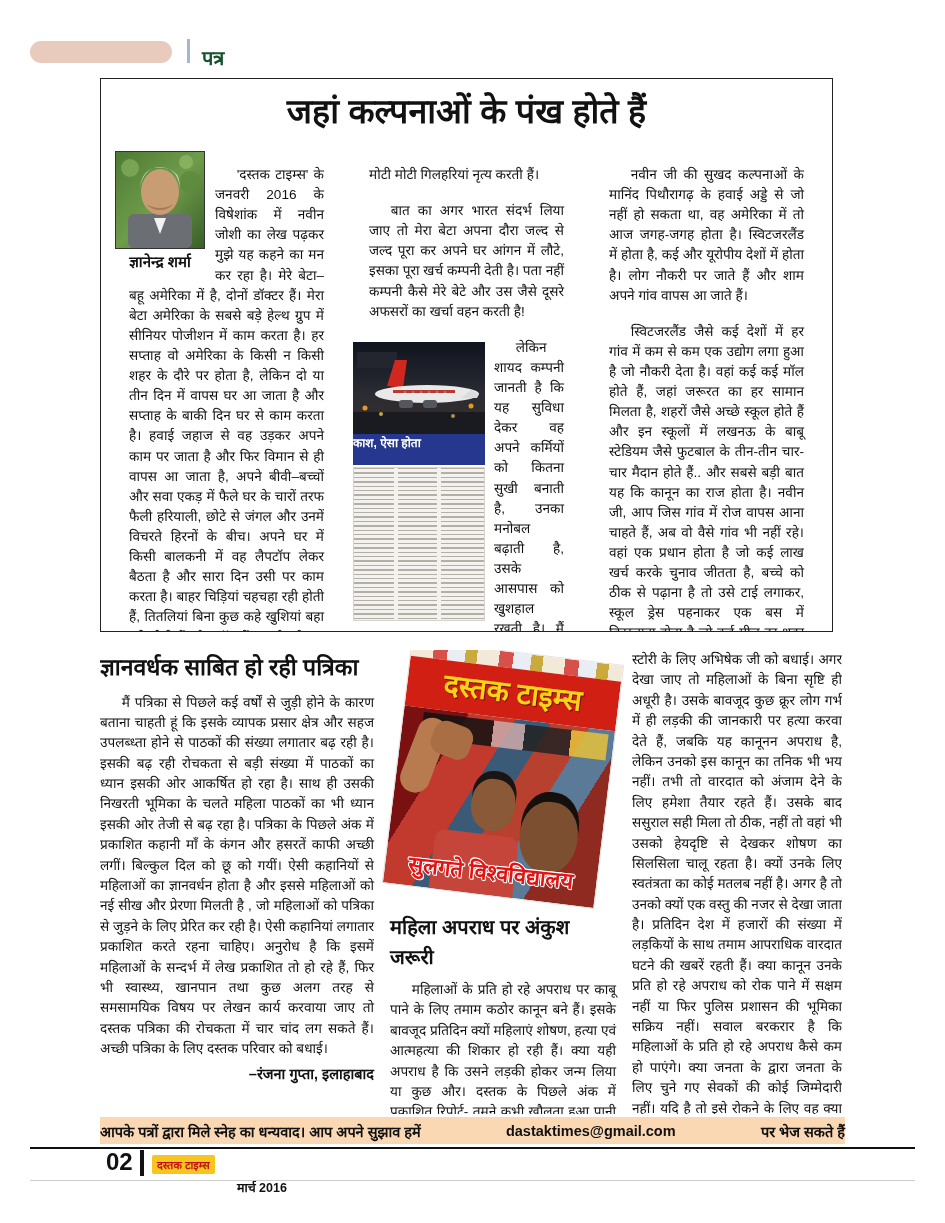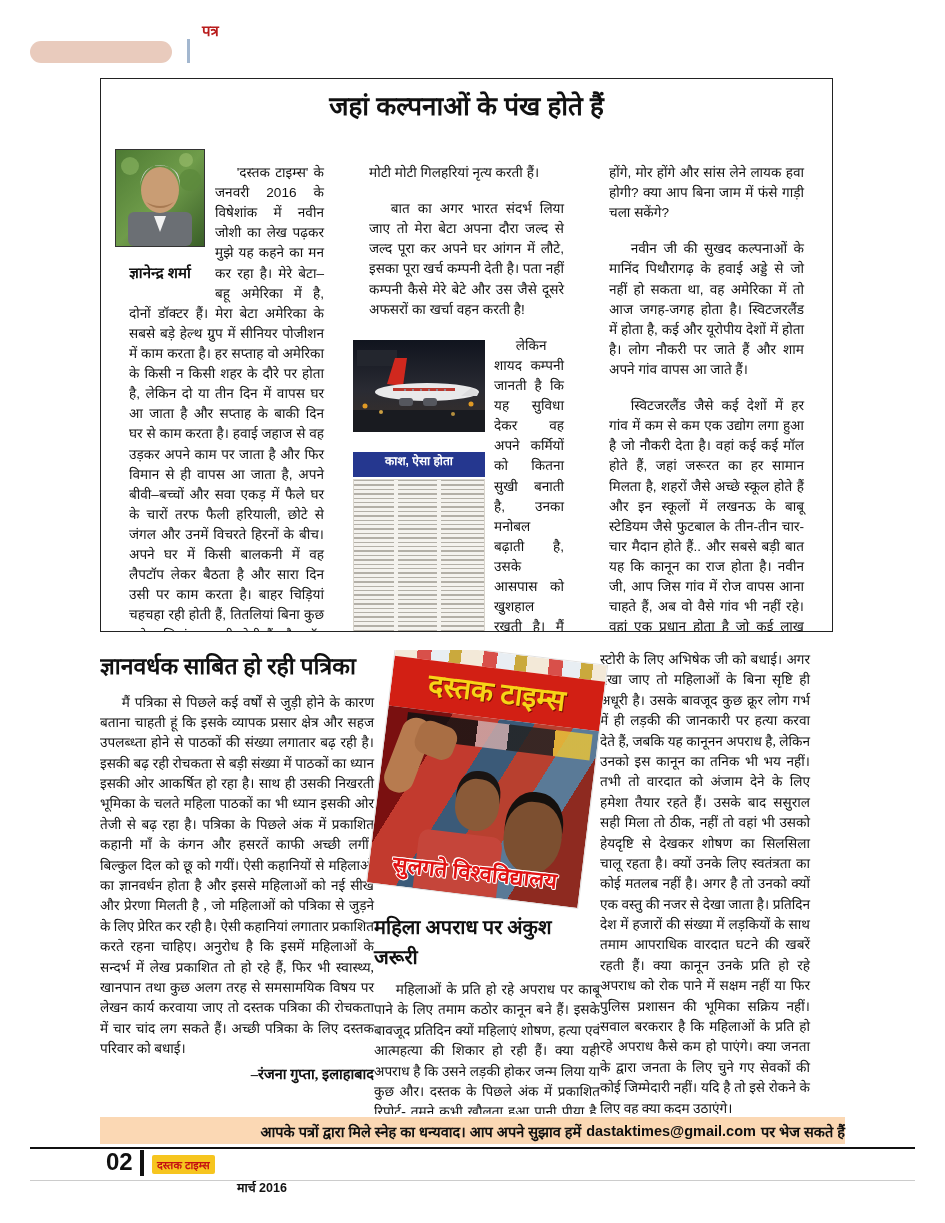--- a/index.html
+++ b/index.html
@@ -4,48 +4,48 @@
 <style>
   html,body { margin:0; padding:0; }
   body {
     width:945px; height:1223px; position:relative; background:#ffffff;
     font-family:"Liberation Sans","DejaVu Sans",sans-serif; color:#111;
   }
   
   .header-pill { position:absolute; left:30px; top:41px; width:142px; height:22px;
     border-radius:12px; background:#e9cbbd; }
   .header-divider { position:absolute; left:187px; top:39px; width:3px; height:24px; background:#a3b7cf; }
-  .section-label { position:absolute; left:202px; top:20px; font-size:15px; font-weight:bold; color:#b91c1c; }
+  .section-label { position:absolute; left:202px; top:44px; font-size:20px; font-weight:bold; color:#14532d; }
 
   
   .article-box { position:absolute; left:100px; top:78px; width:733px; height:554px;
     border:1.5px solid #222; box-sizing:border-box; padding:6px 12px 8px; overflow:hidden; background:#fff; }
-  .article-title { text-align:center; font-size:26px; font-weight:bold; margin:2px 0 24px; letter-spacing:0; }
+  .article-title { text-align:center; font-size:34px; font-weight:bold; margin:2px 0 16px; letter-spacing:0; }
   .article-cols { display:flex; gap:13px; }
   .article-col { flex:1; font-size:13.6px; line-height:1.48; text-align:justify; }
   .article-col p { margin:16px; }
   .ind { text-indent:1.6em; }
 
   .author-fig { float:left; width:94px; margin:2px 8px 0 0; text-align:center; }
   .author-photo { width:88px; height:96px; border:1px solid #333; display:block; margin:0 auto; }
-  .author-name { font-weight:bold; font-size:15px; margin-top:15px; }
+  .author-name { font-weight:bold; font-size:15px; margin-top:2px; }
 
   .plane-fig { float:left; width:132px; margin:4px 9px 2px 0; }
   .plane-photo svg { display:block; }
   .plane-caption { background:#25378f; color:#fff; font-size:12px; font-weight:bold;
-    text-align:center; padding:1px 0 6px;margin-top:20px; }
+    padding:1px 0 12px; }
   .clipping { height:152px; margin-top:2px; border:1px solid #d8d4cc;
     background:
       linear-gradient(to right, rgba(244,242,238,0) 0 31%, #f4f2ee 31% 34%, rgba(244,242,238,0) 34% 64%, #f4f2ee 64% 67%, rgba(244,242,238,0) 67%),
       repeating-linear-gradient(to bottom, #b3afa7 0px, #b3afa7 1.4px, #f4f2ee 1.4px, #f4f2ee 4.4px);
   }
 
   
   .lower { position:absolute; left:100px; top:650px; width:742px; height:464px;
-    display:flex; gap:0; overflow:hidden;font-family:Liberation Serif, serif; }
+    display:flex; gap:16px; overflow:hidden; }
   .low-col { font-size:13.6px; line-height:1.5; text-align:justify; }
   .low-col p { margin:0; }
   .col-a { width:274px; }
   .col-b { width:226px; }
   .col-c { width:210px; }
   .letter1-heading { font-size:23px; font-weight:bold; margin:0 0 8px; text-align:left; }
   .letter2-heading { font-size:20px; font-weight:bold; margin:6px 0 8px; text-align:left; }
   .signoff { text-align:right; font-weight:bold; margin-top:4px; font-size:14.5px; }
 
   
@@ -68,21 +68,21 @@
     background:#8a5a38; border-radius:45% 45% 48% 48%; box-shadow:0 -8px 0 0 #1a1412; }
   .face2 { position:absolute; left:130px; top:78px; width:58px; height:72px;
     background:#7c4f30; border-radius:46% 46% 50% 50%; box-shadow:0 -10px 0 0 #15100d; }
   .shirt-red { position:absolute; left:46px; top:118px; width:84px; height:60px; background:#c5453a; border-radius:10px 10px 0 0; }
   .cover-headline { position:absolute; bottom:6px; left:2px; right:2px; color:#e21313;
     font-size:22px; font-weight:bold; text-align:center; transform:rotate(-1deg); white-space:nowrap;
     text-shadow:-1px 0 #fff,1px 0 #fff,0 -1px #fff,0 1px #fff,1px 1px 0 #fff,-1px -1px 0 #fff; }
 
   
   .banner { position:absolute; left:100px; top:1117px; width:745px; height:27px; background:#fbd8b4;
-    display:flex; align-items:center; justify-content:flex-end; font-weight:bold; font-size:14.5px;
+    display:flex; align-items:center; justify-content:space-between; font-weight:bold; font-size:14.5px;
     gap:5px; color:#101010; }
   .footer-line { position:absolute; left:30px; top:1147px; width:885px; height:2px; background:#111; }
   .footer-pageno { position:absolute; left:106px; top:1148px; font-size:24px; font-weight:bold; }
   .footer-vbar { position:absolute; left:140px; top:1150px; width:4px; height:26px; background:#111; }
   .footer-logo { position:absolute; left:152px; top:1155px; background:#f6c51f; color:#c41111;
     font-weight:bold; font-size:11px; padding:2px 5px; border-radius:2px; }
   .footer-date { position:absolute; left:237px; top:1179px; font-size:12.5px; font-weight:bold; }
   .bottom-line { position:absolute; left:30px; top:1180px; width:885px; height:1px; background:#cccccc; }
 </style>
 </head>
@@ -159,21 +159,20 @@
               </g>
           </svg>
         </span>
         <div class="plane-caption">काश, ऐसा होता</div>
         <div class="clipping"></div>
       </div>
       <p class="ind">लेकिन शायद कम्पनी जानती है कि यह सुविधा देकर वह अपने कर्मियों को कितना सुखी बनाती है, उनका मनोबल बढ़ाती है, उसके आसपास को खुशहाल रखती है। मैं अभी तीन माह पहले वहां गया था। उन्हीं दिनों मेरी मेल पर डीएलएफ नाम की मशहूर बिल्डर्स कम्पनी का एक संदेश आया। वे लोग दिल्ली के ग्रेटर कैलाश टू में आवासीय कॉलोनी बना रहे हैं। और जानते हैं, उसके सबसे छोटे एक फ्लैट का न्यूनतम मूल्य है 12 करोड़ रुपए, वह भी मात्र 2400 वर्ग फीट का फ्लैट! मैंने अपनी बहू को यह मेल दिखाया और उससे कहा कि दिल्ली में प्रॉपर्टी अमेरिका से भी महंगी है। उसका जवाब था- लेकिन पापा यह तो बताइए कि जब दिल्ली में 12 करोड़ के फ्लैट से आप बाहर आएंगे तो क्या चंद कदम की दूरी पर जंगल होगा, हिरन</p>
     </div>
 
     <div class="article-col">
-      <p>होंगे, मोर होंगे और सांस लेने लायक हवा होगी? क्या आप बिना जाम में फंसे गाड़ी चला सकेंगे?</p>
       <p class="ind">नवीन जी की सुखद कल्पनाओं के मानिंद पिथौरागढ़ के हवाई अड्डे से जो नहीं हो सकता था, वह अमेरिका में तो आज जगह-जगह होता है। स्विटजरलैंड में होता है, कई और यूरोपीय देशों में होता है। लोग नौकरी पर जाते हैं और शाम अपने गांव वापस आ जाते हैं।</p>
       <p class="ind">स्विटजरलैंड जैसे कई देशों में हर गांव में कम से कम एक उद्योग लगा हुआ है जो नौकरी देता है। वहां कई कई मॉल होते हैं, जहां जरूरत का हर सामान मिलता है, शहरों जैसे अच्छे स्कूल होते हैं और इन स्कूलों में लखनऊ के बाबू स्टेडियम जैसे फुटबाल के तीन-तीन चार-चार मैदान होते हैं.. और सबसे बड़ी बात यह कि कानून का राज होता है। नवीन जी, आप जिस गांव में रोज वापस आना चाहते हैं, अब वो वैसे गांव भी नहीं रहे। वहां एक प्रधान होता है जो कई लाख खर्च करके चुनाव जीतता है, बच्चे को ठीक से पढ़ाना है तो उसे टाई लगाकर, स्कूल ड्रेस पहनाकर एक बस में बिठालाना होता है जो कई मील दूर शहर में बने स्कूल में उसे ले जाती है और शाम को वापस लाती है। ऐसे बच्चे से आप यह पूछने लायक भी नहीं रहते कि 'बच्चे स्कूल में कोई होमवर्क मिला है क्या'?</p>
     </div>
 
   </div>
 </div>
 
 <div class="lower">
 
   <div class="low-col col-a">

